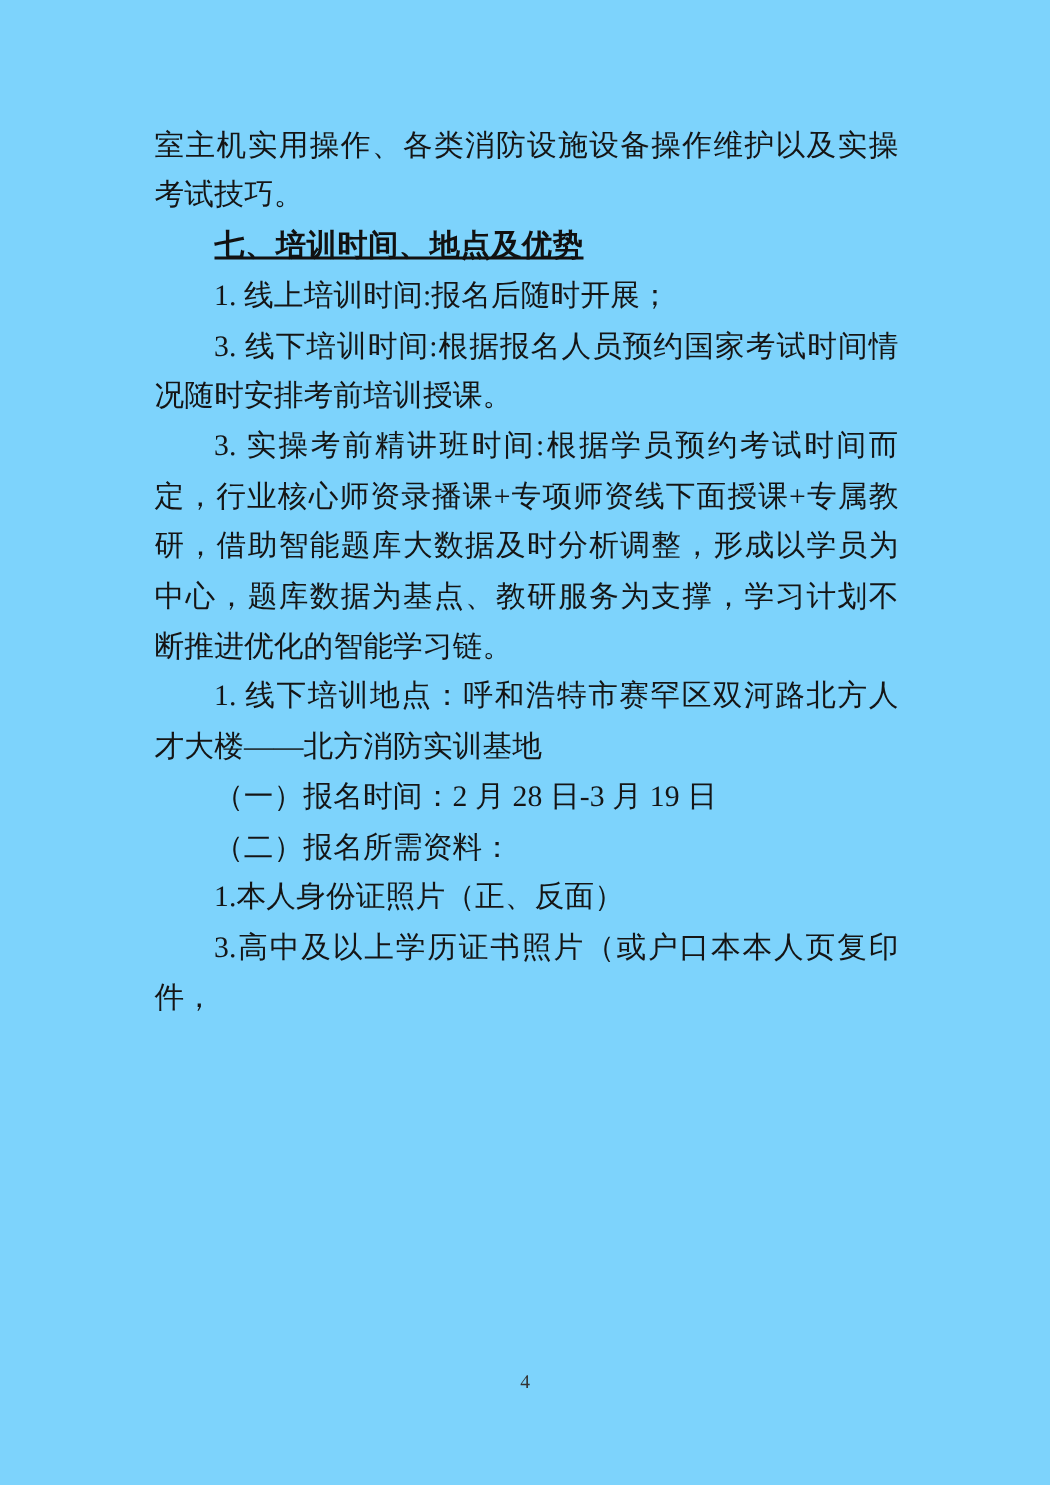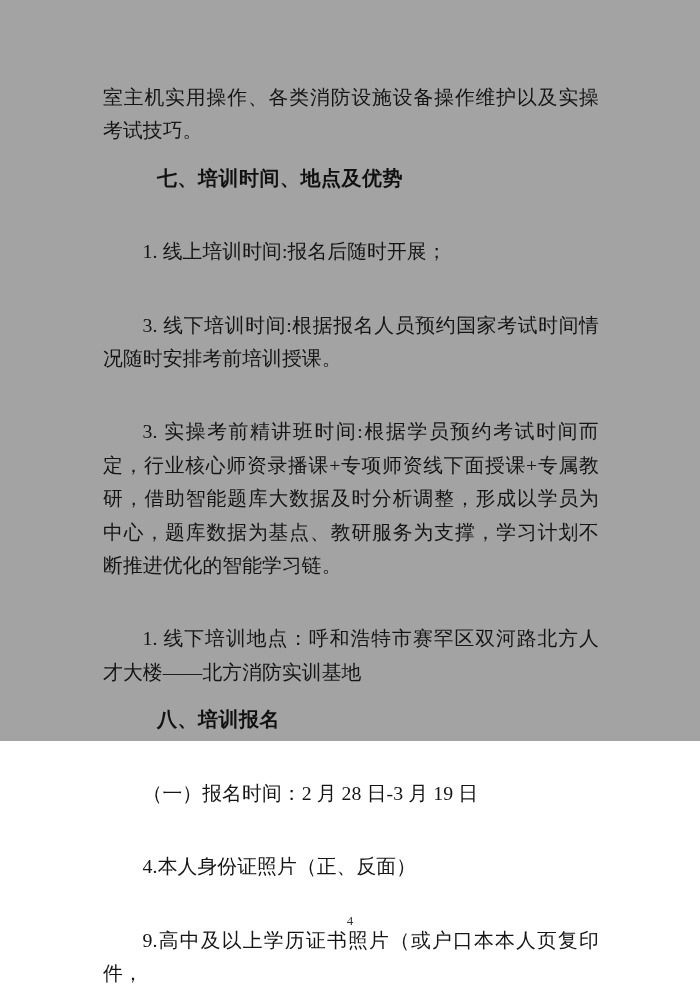--- a/index.html
+++ b/index.html
@@ -6,22 +6,22 @@
     margin: 0;
     padding: 0;
     width: 700px;
     height: 990px;
     background: #ffffff;
     overflow: hidden;
   }
   .page {
     position: relative;
     width: 700px;
-    height: 741px;
-    background: #a3a3a3;
+    height: 990px;
+    background: #7dd3fc;
     box-sizing: border-box;
   }
   .text-block {
     position: absolute;
     top: 81px;
     left: 103px;
     width: 496px;
   }
   .para {
     margin: 0;
@@ -29,31 +29,31 @@
     font-size: 19.8px;
     line-height: 33.4px;
     color: #151515;
     text-align: justify;
     text-align-last: left;
     letter-spacing: 0.1px;
     word-break: break-all;
   }
   .indent {
     text-indent: 2em;
-    margin-top: 40px;
   }
   .heading {
-    margin: 14px;
+    margin: 0;
     font-family: "Liberation Sans", "DejaVu Sans", sans-serif;
     font-weight: 700;
     font-size: 20px;
     line-height: 33.4px;
     color: #111111;
     text-indent: 2em;
     letter-spacing: 0.5px;
+    text-decoration: underline;
   }
   .footer {
     position: absolute;
     top: 913px;
     left: 0;
     width: 700px;
     text-align: center;
     font-family: "Liberation Serif", "DejaVu Serif", serif;
     font-size: 13px;
     color: #333333;
@@ -63,19 +63,19 @@
 <body>
 
 <div class="page">
   <div class="text-block">
     <p class="para">室主机实用操作、各类消防设施设备操作维护以及实操考试技巧。</p>
     <p class="heading">七、培训时间、地点及优势</p>
     <p class="para indent">1. 线上培训时间:报名后随时开展；</p>
     <p class="para indent">3. 线下培训时间:根据报名人员预约国家考试时间情况随时安排考前培训授课。</p>
     <p class="para indent">3. 实操考前精讲班时间:根据学员预约考试时间而定，行业核心师资录播课+专项师资线下面授课+专属教研，借助智能题库大数据及时分析调整，形成以学员为中心，题库数据为基点、教研服务为支撑，学习计划不断推进优化的智能学习链。</p>
     <p class="para indent">1. 线下培训地点：呼和浩特市赛罕区双河路北方人才大楼——北方消防实训基地</p>
-    <p class="heading">八、培训报名</p>
     <p class="para indent">（一）报名时间：2 月 28 日-3 月 19 日</p>
-    <p class="para indent">4.本人身份证照片（正、反面）</p>
-    <p class="para indent">9.高中及以上学历证书照片（或户口本本人页复印件，</p>
+    <p class="para indent">（二）报名所需资料：</p>
+    <p class="para indent">1.本人身份证照片（正、反面）</p>
+    <p class="para indent">3.高中及以上学历证书照片（或户口本本人页复印件，</p>
   </div>
   <div class="footer">4</div>
 </div>
 
 </body></html>

